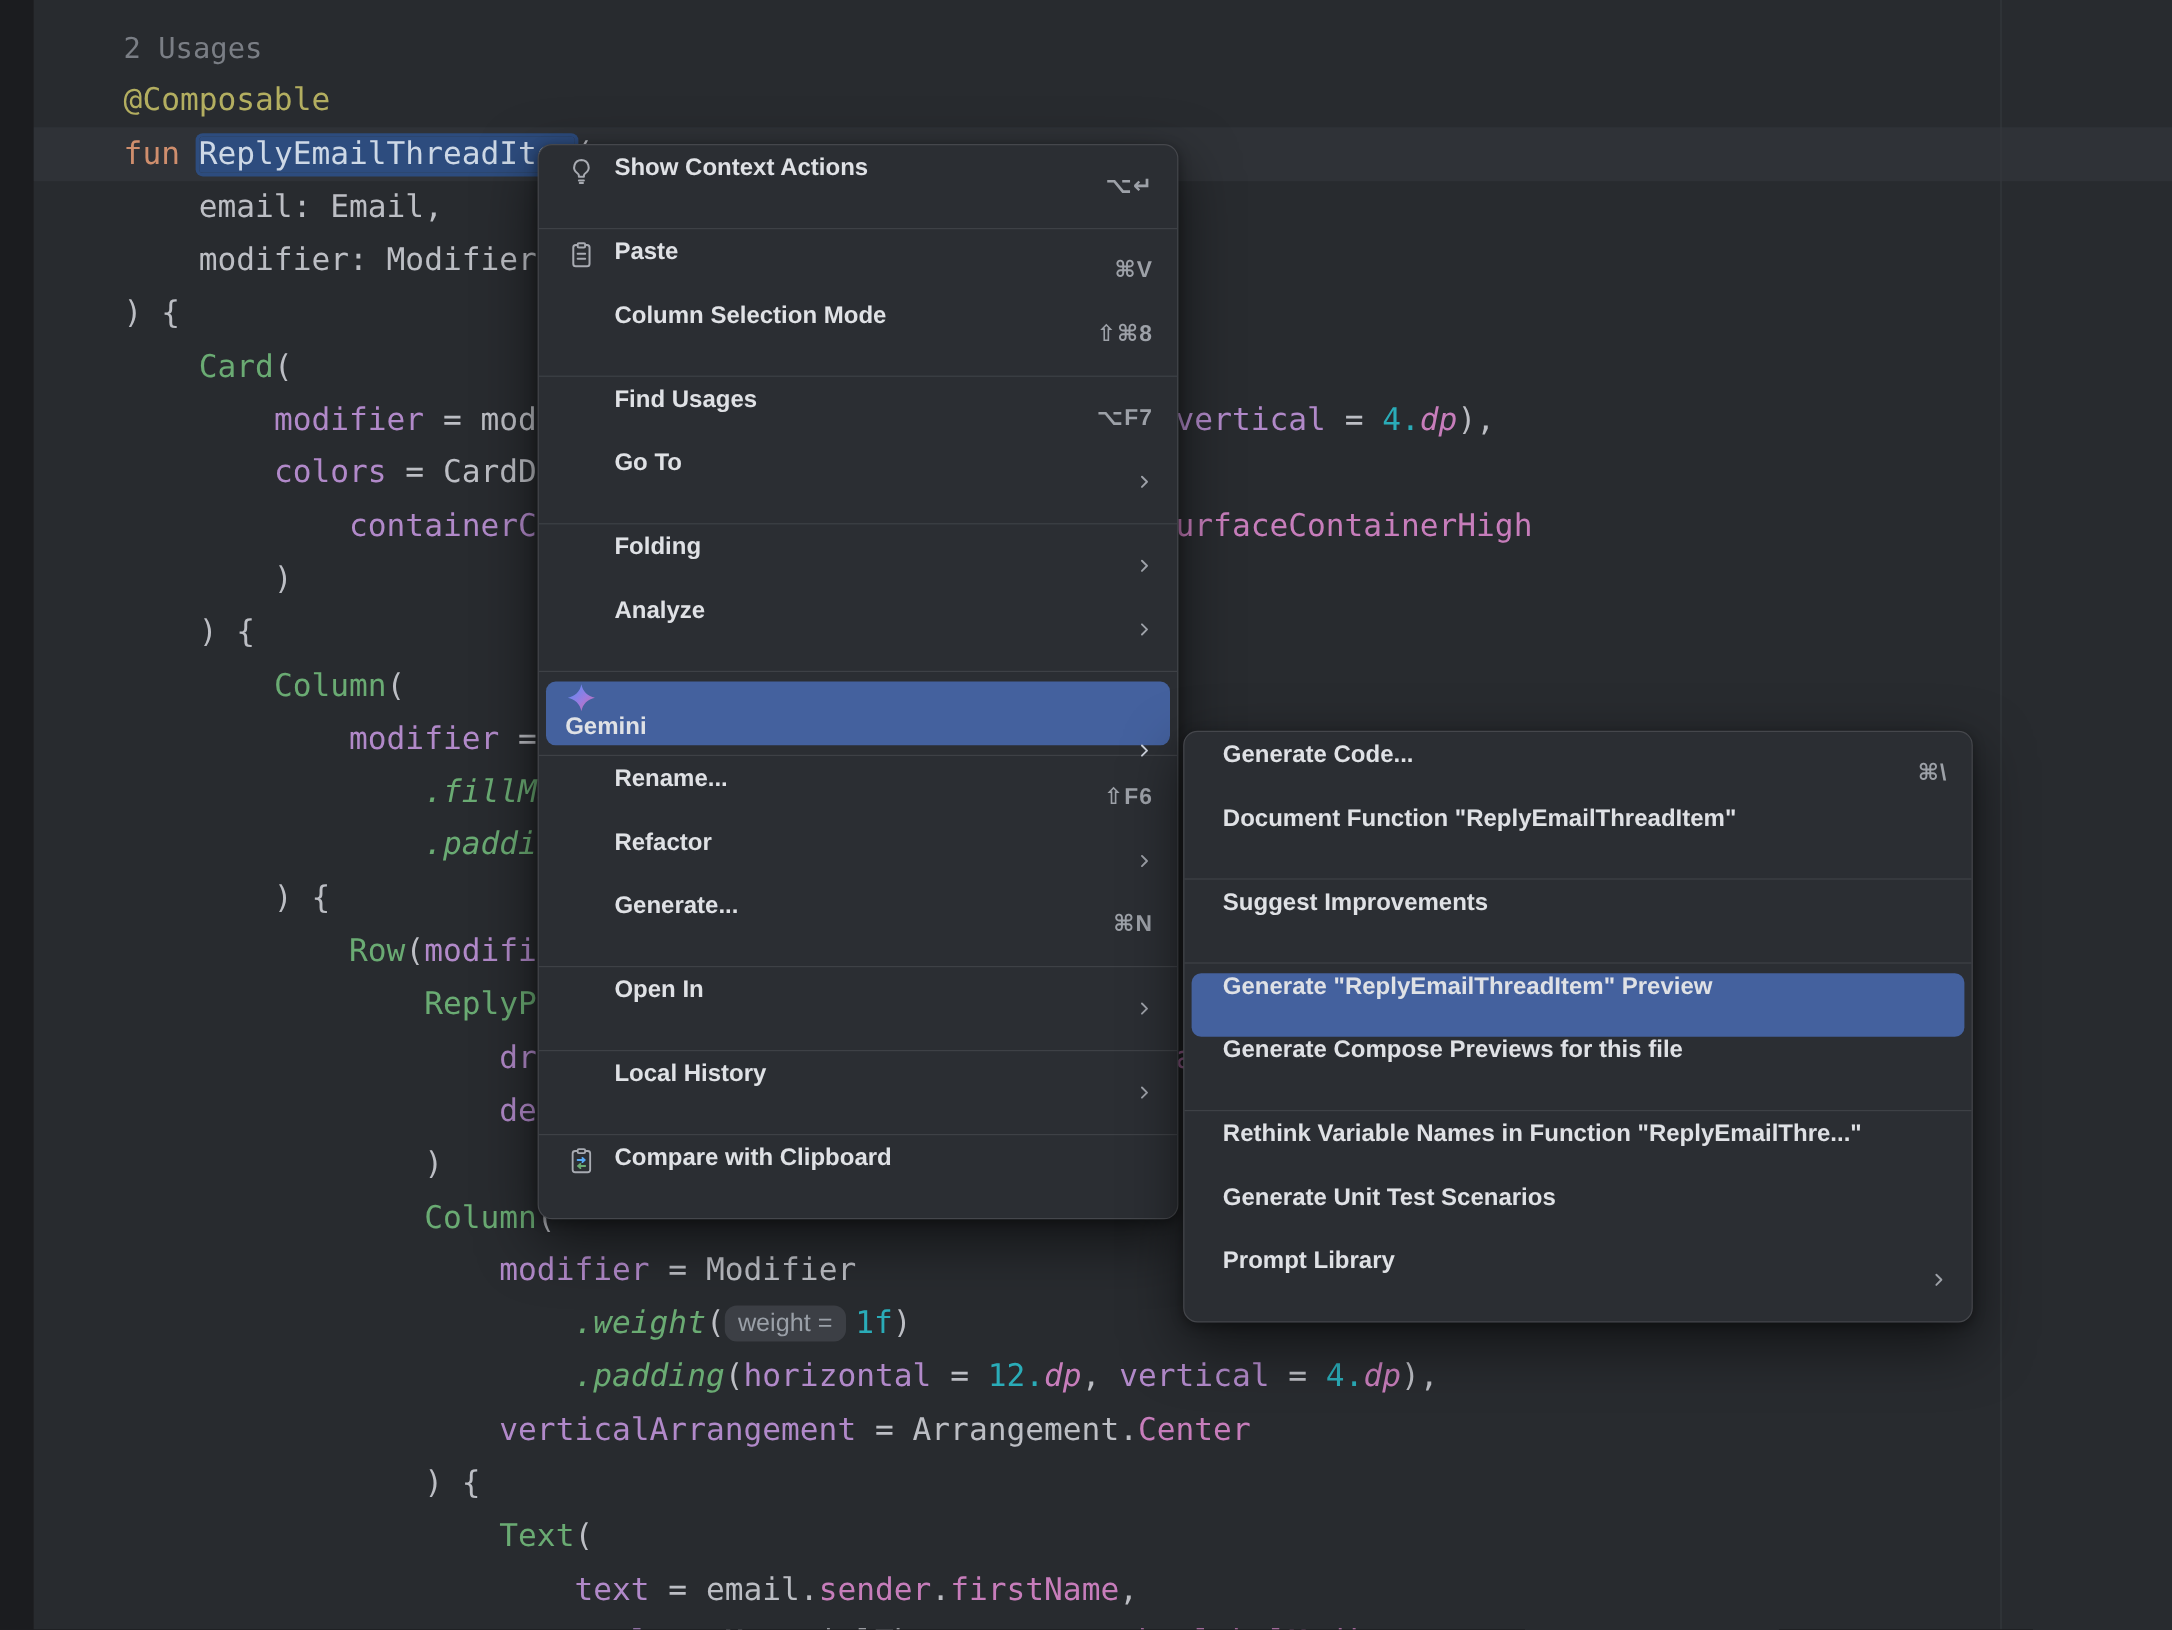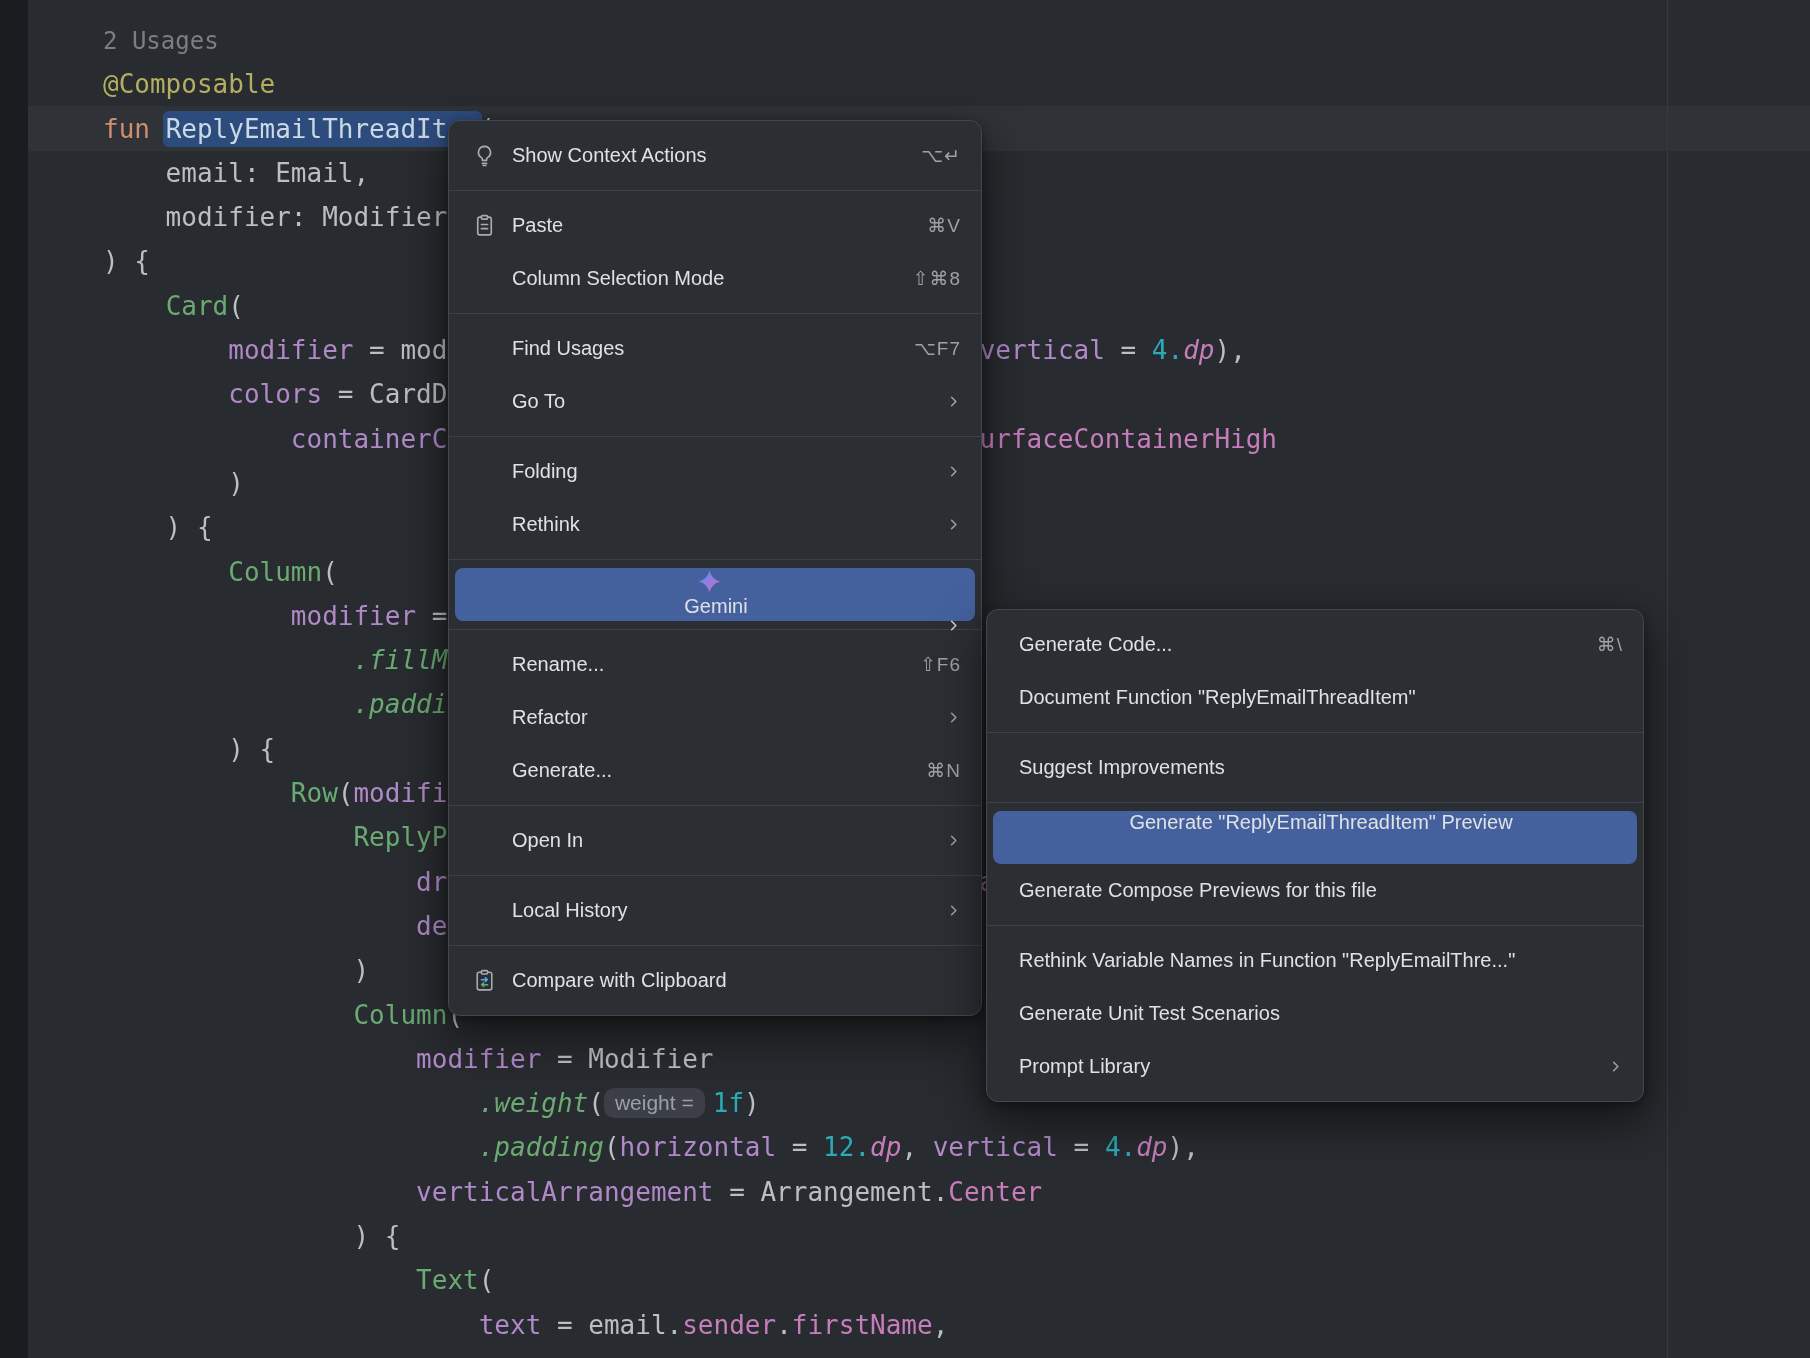--- a/index.html
+++ b/index.html
@@ -56,24 +56,24 @@
     background:var(--menu-bg,#2B2E33);
     border:1px solid var(--menu-border,#45474C);
     border-radius:12px;
     padding:8px 0;
     box-shadow:0 18px 48px rgba(0,0,0,.55),0 3px 10px rgba(0,0,0,.35);
     box-sizing:border-box;
   }
   #context-menu{left:420px;top:120px;width:534px;z-index:10;}
   #gemini-menu{left:958px;top:609px;width:658px;z-index:11;}
   .menu-item{
-    height:53px;display:flex;align-items:center;
+    height:53px;display:flex;
     margin:0 6px;padding:0 14px 0 16px;border-radius:8px;
     font-size:20px;color:var(--menu-text,#DFE1E5);
-    cursor:default;white-space:nowrap;
+    cursor:default;white-space:nowrap;font-weight:bold;
   }
   #gemini-menu .menu-item{padding-left:26px;}
   .menu-item.selected{background:var(--sel-blue,#44619E);flex-direction:column;}
   .mi-icon{
     width:27px;height:27px;flex:0 0 27px;margin-right:14px;
     display:flex;align-items:center;justify-content:center;
   }
   .mi-icon svg{display:block;}
   .mi-label{flex:0 0 auto;}
   .mi-right{
@@ -140,21 +140,21 @@
         <span class="mi-icon"></span>
         <span class="mi-label">Folding</span>
         <span class="mi-right">
           <svg width="15" height="15" viewBox="0 0 16 16" fill="none">
             <path d="M6 3.5L10.5 8 6 12.5" stroke="currentColor" stroke-width="1.7" stroke-linecap="round" stroke-linejoin="round"></path>
           </svg>
         </span>
       </div>
       <div class="menu-item">
         <span class="mi-icon"></span>
-        <span class="mi-label">Rethink</span>
+        <span class="mi-label">Analyze</span>
         <span class="mi-right">
           <svg width="15" height="15" viewBox="0 0 16 16" fill="none">
             <path d="M6 3.5L10.5 8 6 12.5" stroke="currentColor" stroke-width="1.7" stroke-linecap="round" stroke-linejoin="round"></path>
           </svg>
         </span>
       </div>
       <div class="menu-sep"></div>
       <div class="menu-item selected">
         <span class="mi-icon">
           <svg width="27" height="27" viewBox="0 0 24 24">

